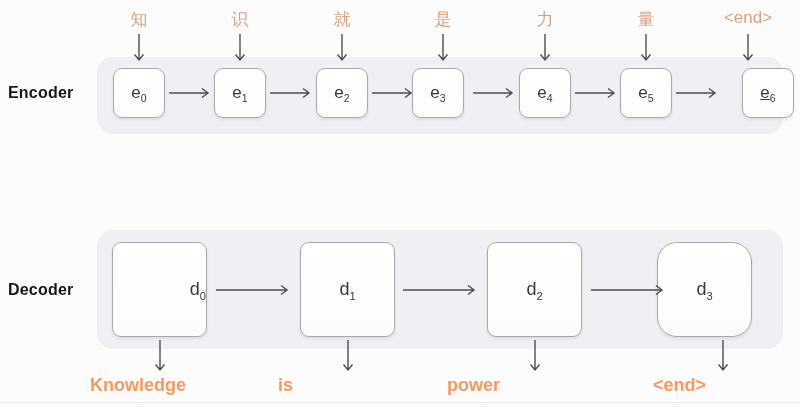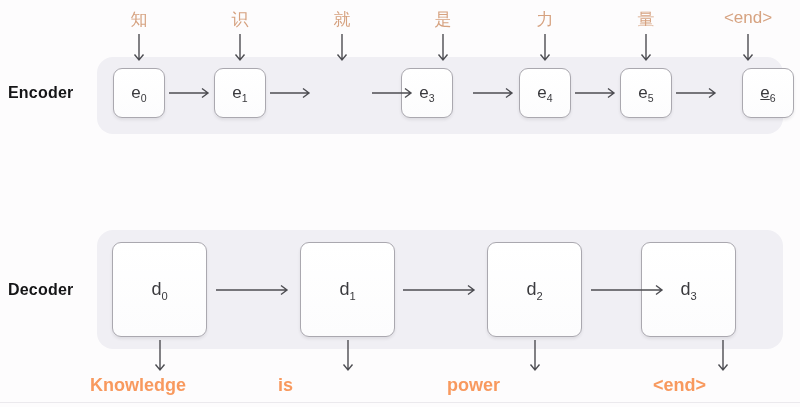--- a/index.html
+++ b/index.html
@@ -112,21 +112,24 @@
         <path d="M7 0 V26 M2.5 20.5 L7 26 L11.5 20.5" fill="none" stroke="#4d4d52" stroke-width="1.4"></path>
       </svg>
     </div>
 
   <div class="cell enc-cell" style="left:113px;">
       <span><span>e</span><sub>0</sub></span>
     </div>
   <div class="cell enc-cell" style="left:214px;">
       <span><span>e</span><sub>1</sub></span>
     </div>
-  <div class="cell enc-cell" style="left:401px;">
+  <div class="cell enc-cell" style="left:316px;">
+      <span><span>e</span><sub>2</sub></span>
+    </div>
+  <div class="cell enc-cell" style="left:412px;">
       <span><span>e</span><sub>3</sub></span>
     </div>
   <div class="cell enc-cell" style="left:519px;">
       <span><span>e</span><sub>4</sub></span>
     </div>
   <div class="cell enc-cell" style="left:620px;">
       <span><span>e</span><sub>5</sub></span>
     </div>
   <div class="cell enc-cell" style="left:742px;text-decoration:underline;">
       <span><span>e</span><sub>6</sub></span>
@@ -159,30 +162,30 @@
     </div>
   <div class="arrow" style="left:676px;top:86px;">
       <svg width="42" height="14">
         <path d="M0 7 H39 M33 2.5 L39 7 L33 11.5" fill="none" stroke="#4d4d52" stroke-width="1.4"></path>
       </svg>
     </div>
 
   <div class="section-label" style="top:281px;">Decoder</div>
   <div class="rail" style="top:230px;height:119px;"></div>
 
-  <div class="cell dec-cell" style="left:112px;">
+  <div class="cell dec-cell" style="left:112px;justify-content:flex-end;">
       <span><span>d</span><sub>0</sub></span>
     </div>
   <div class="cell dec-cell" style="left:300px;">
       <span><span>d</span><sub>1</sub></span>
     </div>
   <div class="cell dec-cell" style="left:487px;">
       <span><span>d</span><sub>2</sub></span>
     </div>
-  <div class="cell dec-cell" style="left:641px;">
+  <div class="cell dec-cell" style="left:657px;border-radius:20px;">
       <span><span>d</span><sub>3</sub></span>
     </div>
 
   <div class="arrow" style="left:216px;top:283px;">
       <svg width="74" height="14">
         <path d="M0 7 H71 M65 2.5 L71 7 L65 11.5" fill="none" stroke="#4d4d52" stroke-width="1.4"></path>
       </svg>
     </div>
   <div class="arrow" style="left:403px;top:283px;">
       <svg width="74" height="14">

